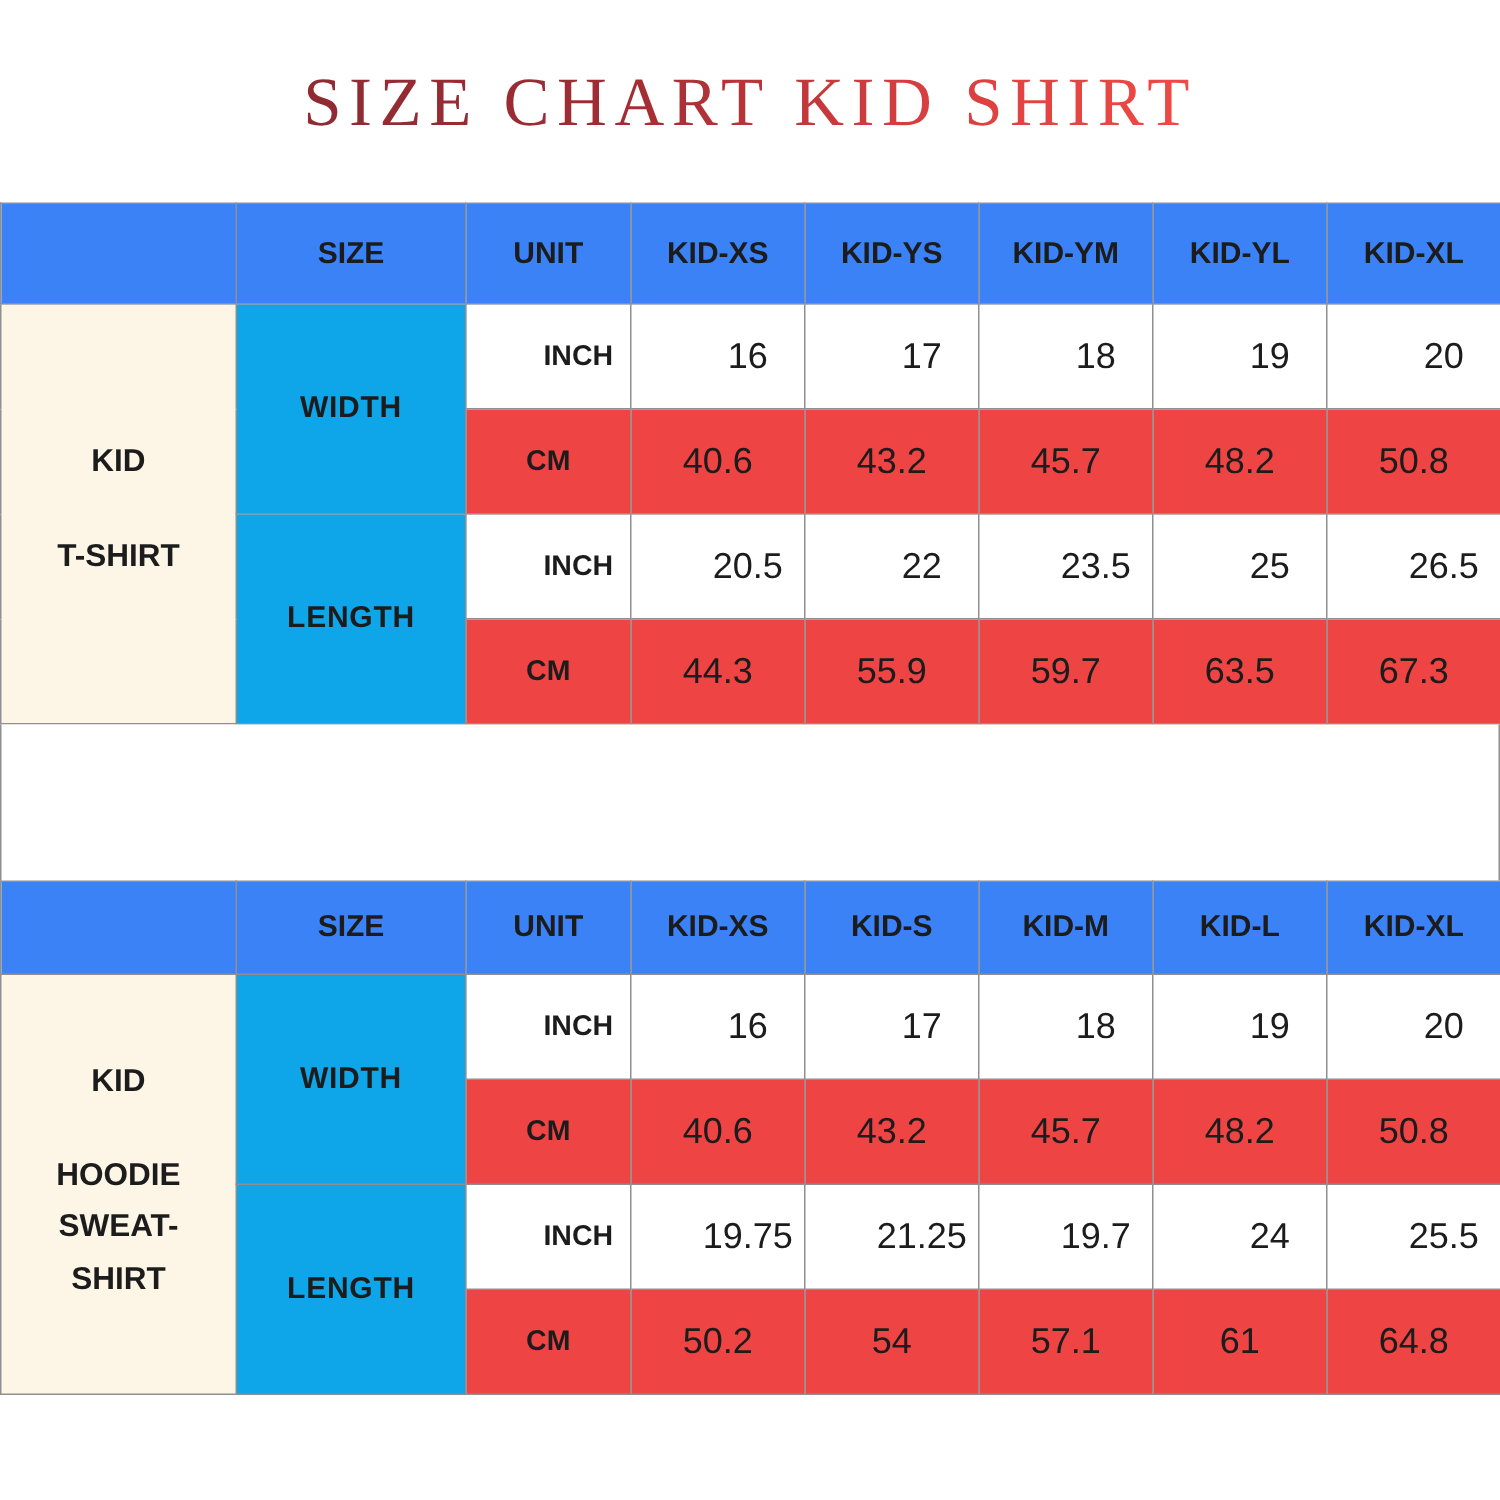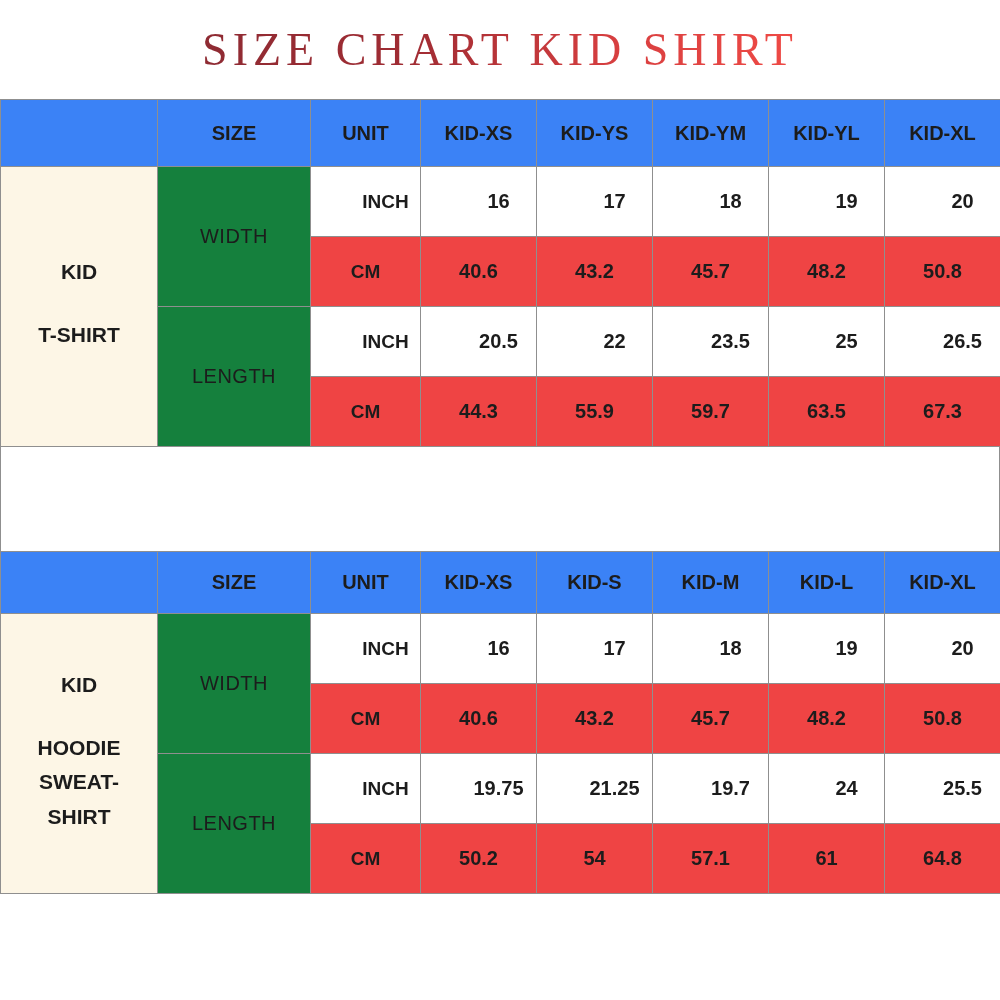--- a/index.html
+++ b/index.html
@@ -3,21 +3,21 @@
 <meta charset="utf-8">
 <style>
   * { box-sizing: border-box; margin: 0; padding: 0; }
   html, body {
     width: 1000px; height: 1000px;
     background: #ffffff;
     font-family: "Liberation Sans", sans-serif;
     overflow: hidden;
   }
   .title-wrap {
-    height: 99px;
+    height: 135px;
     display: flex;
     align-items: center;
     justify-content: center;
   }
   .page-title {
     font-family: "Liberation Serif", serif;
     font-weight: 400;
     font-size: 46px;
     letter-spacing: 5px;
     background: linear-gradient(90deg, #8e2b33 0%, #a02c33 35%, #d83f40 70%, #ef4a45 100%);
@@ -52,33 +52,33 @@
   tr.data-row { height: 70px; }
 
   td.item-cell {
     background: #fdf6e6;
     font-weight: 700;
     font-size: 21px;
   }
   .item-line1 { margin-bottom: 34px; }
   .item-line2 { white-space: pre-line; line-height: 1.62; }
   td.dim-cell {
-    background: #15803d;
-    font-weight: 400;
+    background: #0ea5e9;
+    font-weight: 700;
     font-size: 20px;
     letter-spacing: .5px;
     margin-top: 40px;
   }
   td.unit-cell {
     font-weight: 700;
     font-size: 19px;
   }
   td.val-cell {
-    font-weight: 700;
-    font-size: 20px;
+    font-weight: 400;
+    font-size: 24px;
     color: #2a2a2a;
     margin-top: 16px;
   }
   tr.row-white td.unit-cell, tr.row-white td.val-cell { background: #ffffff; padding-left: 40px; }
   tr.row-alt td.unit-cell,  tr.row-alt td.val-cell  { background: #ef4444; }
 
   .table-spacer {
     height: 104px;
     width: 1000px;
     background: #ffffff;

